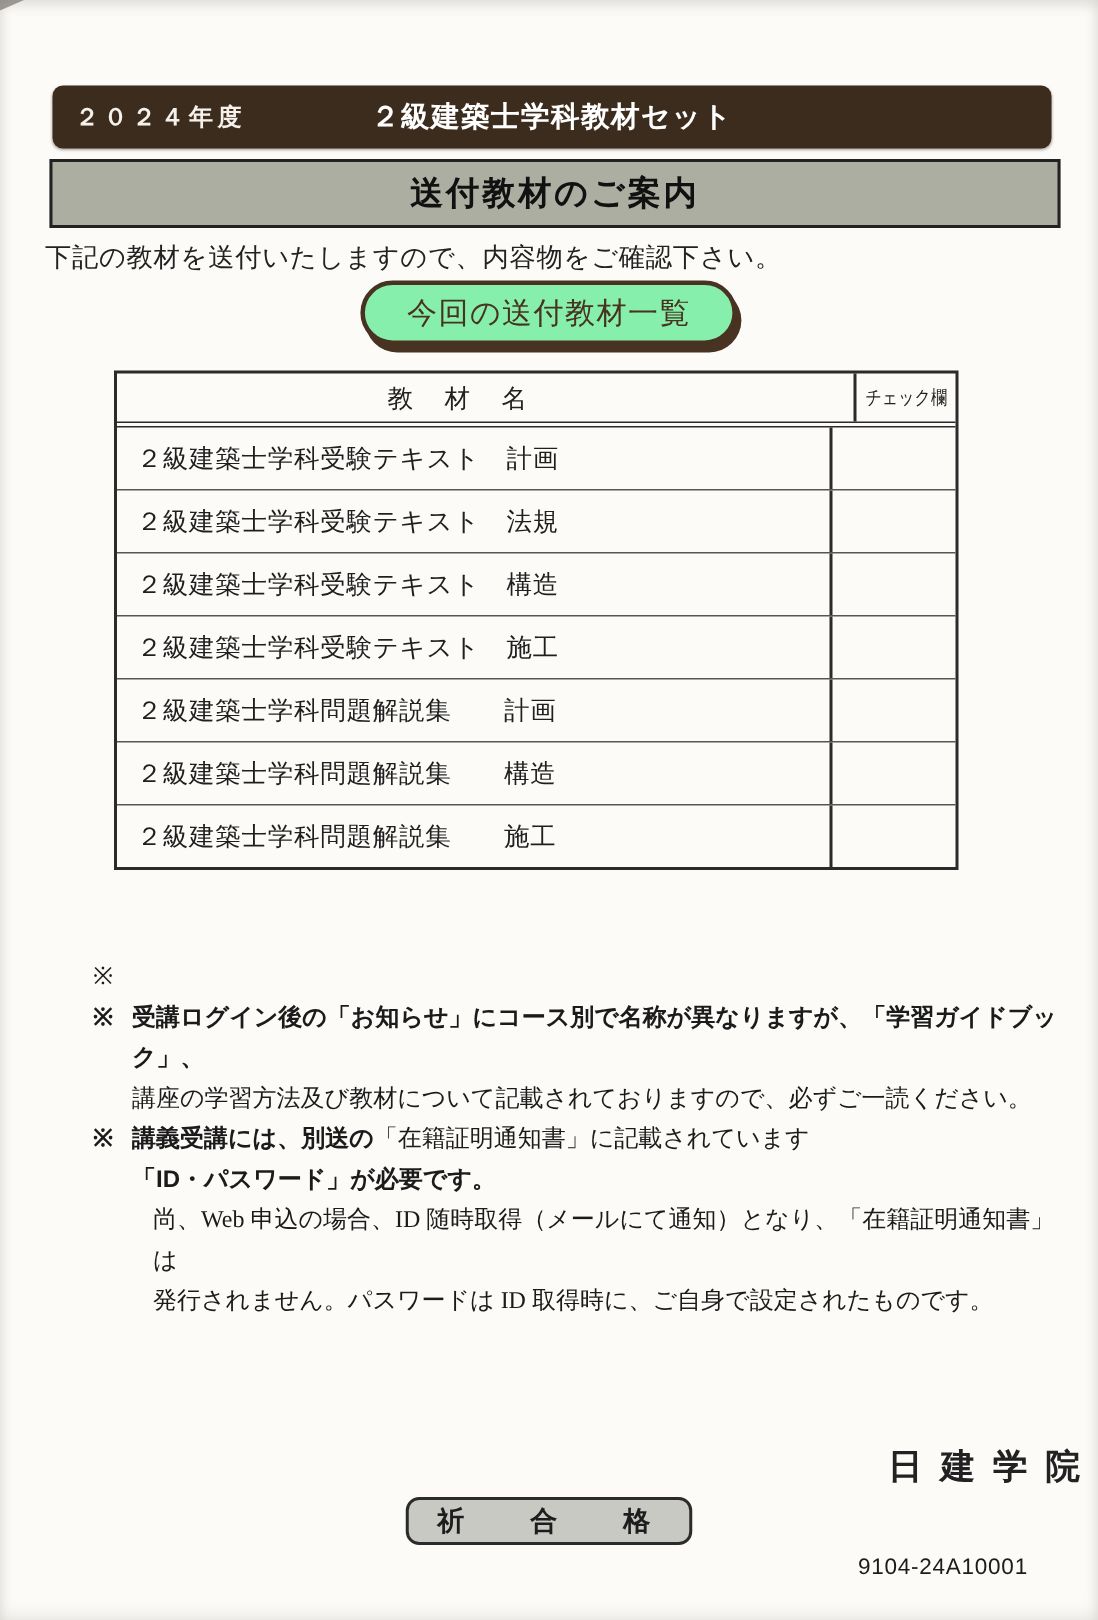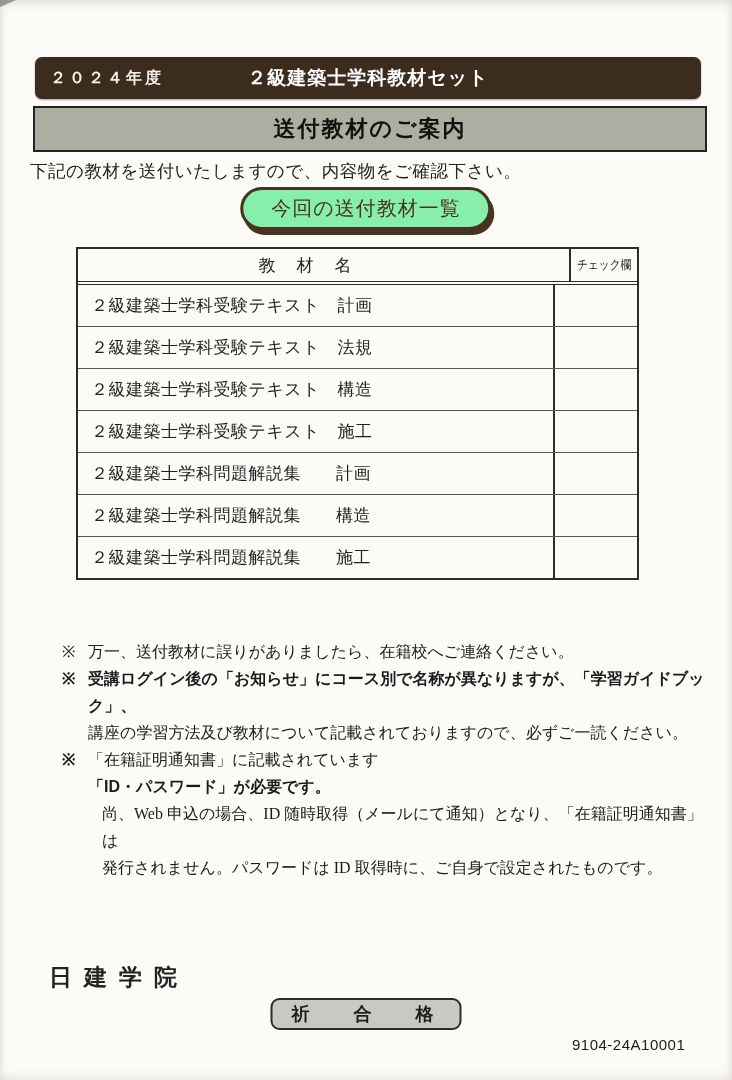--- a/index.html
+++ b/index.html
@@ -98,21 +98,21 @@
   }
   .note-line { display:flex; }
   .note-marker { width:26px; flex:0 0 26px; }
   .note-indent { padding-left:26px; }
   .note-indent2 { padding-left:40px; }
   .serif { font-family:"Liberation Serif", serif; font-weight:normal; }
   .gothic-bold { font-family:"Liberation Sans", sans-serif; font-weight:bold; }
 
   
   .school-name {
-    position:absolute; top:962px; left:0; right:0; text-align:left;
+    position:absolute; top:962px; left:0; right:0; text-align:right;
     font-size:23px; font-weight:bold; color:#222;
     letter-spacing:12px; text-indent:12px;padding-left:37px;
   }
   .slogan-box {
     position:absolute; top:998px; left:50%; transform:translateX(-50%);
     background:#c9c9c4; border:2.5px solid #2b2b2b; border-radius:9px;
     padding:2px 13px;
     font-size:18px; font-weight:bold; color:#1d1d1d;
     letter-spacing:13px; text-indent:6px; white-space:nowrap;
   }
@@ -173,29 +173,29 @@
   </div>
   <div class="t-row">
     <div class="t-name">２級建築士学科問題解説集　　施工</div>
     <div class="t-check"></div>
   </div>
 </div>
 
 <div class="notes">
   <div class="note-line serif">
     <span class="note-marker serif">※</span>
-    <span>万一、送付教材に誤りがありましたら、在籍校へご連絡ください。</span>
   </div>
   <div class="note-line gothic-bold">
     <span class="note-marker gothic-bold">※</span>
     <span>受講ログイン後の「お知らせ」にコース別で名称が異なりますが、「学習ガイドブック」、</span>
   </div>
   <div class="note-indent serif">講座の学習方法及び教材について記載されておりますので、必ずご一読ください。</div>
   <div class="note-line">
     <span class="note-marker gothic-bold">※</span>
+    <span class="gothic-bold">講義受講には、別送の</span>
       <span class="serif">「在籍証明通知書」に記載されています</span>
   </div>
   <div class="note-indent gothic-bold">「ID・パスワード」が必要です。</div>
   <div class="note-indent2 serif">尚、Web 申込の場合、ID 随時取得（メールにて通知）となり、「在籍証明通知書」は</div>
   <div class="note-indent2 serif">発行されません。パスワードは ID 取得時に、ご自身で設定されたものです。</div>
 </div>
 
 <div class="school-name">日建学院</div>
 <div class="slogan-box">祈　合　格</div>
 <div class="doc-code">9104-24A10001</div>

